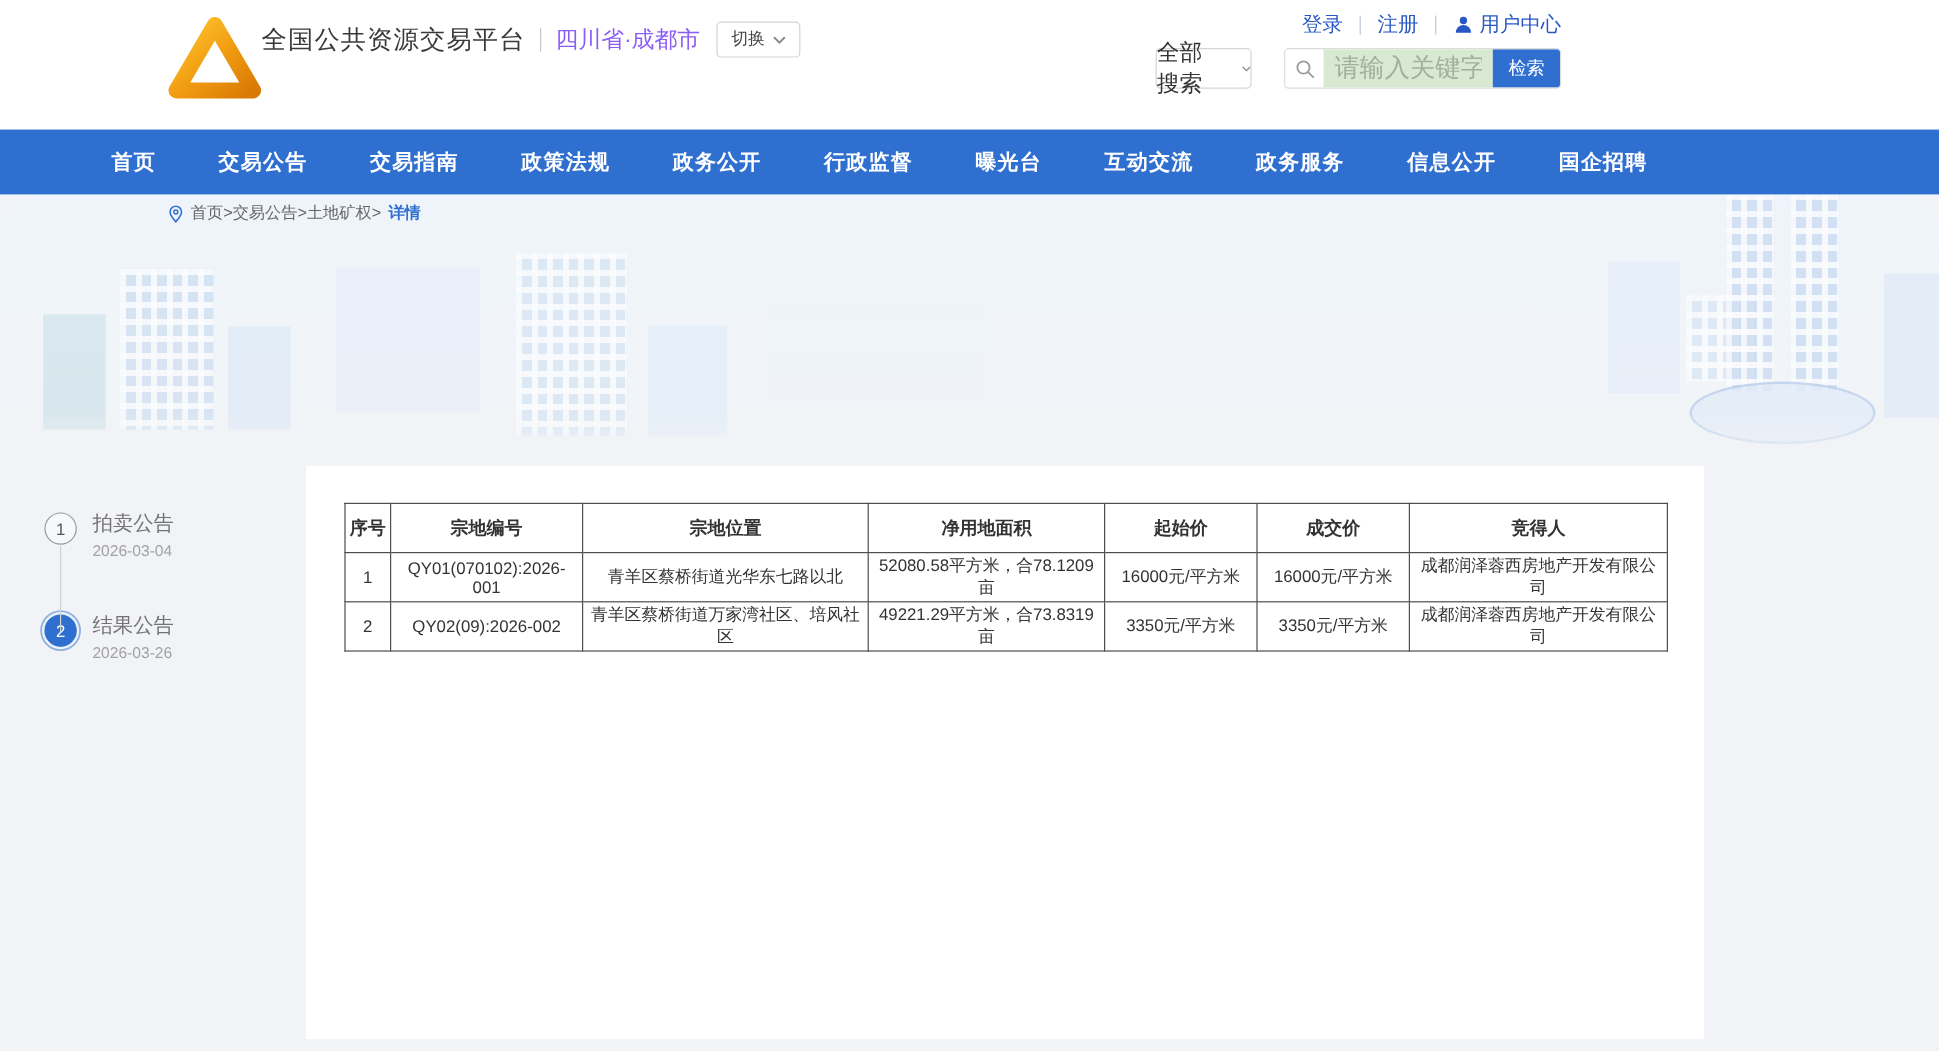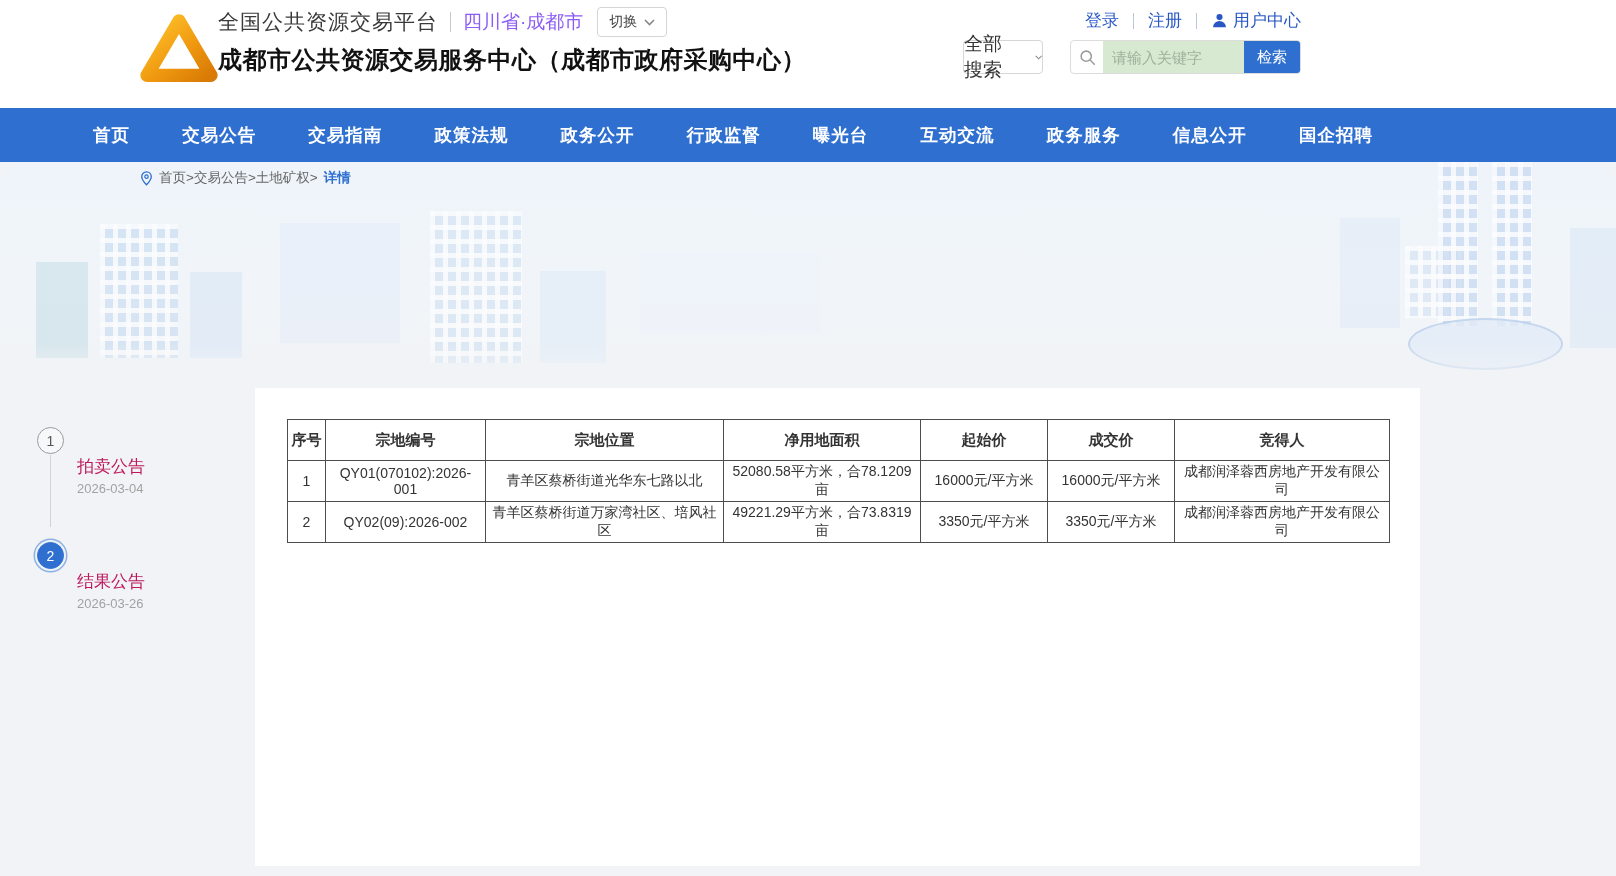--- a/index.html
+++ b/index.html
@@ -2,35 +2,35 @@
 <html><head>
 <meta charset="utf-8">
 <style>
   * { margin:0; padding:0; box-sizing:border-box; }
   html,body { width:1616px; height:876px; }
   body { font-family:"Liberation Sans","DejaVu Sans",sans-serif; background:#f1f3f6; position:relative; overflow:hidden; }
 
   
   .header { position:absolute; top:0; left:0; width:1616px; height:108px; background:#fff; z-index:3; }
   .logo { position:absolute; left:140px; top:8px; width:78px; height:88px; }
-  .top-row { position:absolute; left:218px; top:7px; display:flex; align-items:center; }
+  .top-row { position:absolute; left:218px; top:18px; display:flex; align-items:center; }
   .platform-title { font-size:21px; color:#3a3a3a; letter-spacing:1px; }
   .vdiv { width:1px; height:20px; background:#c9c9c9; margin:0 12px; }
   .region { font-size:19px; color:#8b5cf6; }
   .switch-btn { margin-left:14px; display:inline-flex; align-items:center; gap:7px; border:1px solid #d4d4d4; border-radius:4px; background:#fff; padding:5px 11px; font-size:14px; color:#444; cursor:pointer; }
   .site-title { position:absolute; left:218px; top:44px; font-size:24px; font-weight:bold; color:#111; letter-spacing:0.5px; }
 
   .account { position:absolute; left:1085px; top:9px; display:flex; align-items:center; gap:13px; font-size:17px; color:#2857c5; }
   .account a { color:#2857c5; text-decoration:none; display:inline-flex; align-items:center; gap:5px; cursor:pointer; }
   .account .vdiv { height:16px; background:#bcc6d8; margin:0 1px; }
 
   .search-scope { position:absolute; left:963px; top:40px; width:80px; height:34px; border:1px solid #d6d6d6; border-radius:4px; background:#fff; display:flex; align-items:center; justify-content:center; gap:19px; font-size:19px; color:#333; cursor:pointer; }
   .search-box { position:absolute; left:1070px; top:40px; width:231px; height:34px; border:1px solid #dcdcdc; border-radius:4px; background:#fff; display:flex; align-items:stretch; overflow:hidden; }
   .search-box .mag { width:32px; display:flex; align-items:center; justify-content:center; }
-  .search-box input { flex:1; border:none; outline:none; background:#d8e9d2; font-size:15px; color:#555; padding:0 9px; min-width:0; }
+  .search-box input { flex:1; border:none; outline:none; background:#d8e9d2; font-size:21px; color:#555; padding:0 9px; min-width:0; }
   .search-box input::placeholder { color:#9fb09b; }
   .search-btn { width:56px; border:none; background:#2e6fd0; color:#fff; font-size:15px; cursor:pointer; font-family:inherit; }
 
   
   .nav { position:absolute; top:108px; left:0; width:1616px; height:54px; background:#2e6fd0; z-index:3; }
   .nav-list { margin-left:85px; width:1296px; height:100%; display:flex; justify-content:space-between; align-items:center; }
   .nav-item { color:#fff; font-size:17.5px; font-weight:600; text-decoration:none; padding:0 8px; letter-spacing:1px; cursor:pointer; }
 
   
   .banner { position:absolute; top:162px; left:0; width:1616px; height:226px; overflow:hidden; background:linear-gradient(180deg,#eef4fa 0%,#f1f5f9 55%,#f1f3f6 100%);border-radius:28px; }
@@ -56,21 +56,21 @@
   
   .content { position:absolute; top:388px; left:0; width:1616px; height:488px; }
   .card { position:absolute; left:255px; top:0; width:1165px; height:478px; background:#fff; }
 
   .timeline { position:absolute; left:37px; top:39px; width:210px; }
   .tl-line { position:absolute; left:13px; top:28px; width:1px; height:72px; background:#d3d3d3; }
   .tl-step { display:flex; gap:13px; align-items:flex-start; cursor:pointer; }
   .tl-step + .tl-step { margin-top:46px; }
   .tl-circle { width:27px; height:27px; border-radius:50%; border:1px solid #9a9a9a; background:#f7f8fa; color:#555; font-size:14px; display:flex; align-items:center; justify-content:center; flex:0 0 27px; }
   .tl-circle.active { background:#2e6fd0; border-color:#2e6fd0; color:#fff; box-shadow:0 0 0 2px #eef2f7, 0 0 0 3.5px #8db1e2; }
-  .tl-title { font-size:17px; color:#be185d; line-height:20px;margin-top:30px; }
+  .tl-title { font-size:17px; color:#737373; line-height:20px; }
   .tl-date { font-size:13px; color:#a2a2a2; margin-top:4px; }
 
   .result-table { border-collapse:collapse; margin:31px 0 0 32px; table-layout:fixed; width:1102px; background:#fff; }
   .result-table th, .result-table td { border:1px solid #4d4d4d; text-align:center; vertical-align:middle; color:#333; padding:2px 3px; overflow:hidden; }
   .result-table th { height:41px; font-size:15px; font-weight:bold; }
   .result-table td { height:40px; font-size:14px; }
 </style>
 </head>
 <body>
 
@@ -93,21 +93,20 @@
     <span class="vdiv"></span>
     <span class="region">四川省·成都市</span>
     <button class="switch-btn">
       <span>切换</span>
       <svg width="11" height="7" viewBox="0 0 11 7">
           <path d="M1 1 L5.5 5.5 L10 1" fill="none" stroke="#888" stroke-width="1.6"></path>
         </svg>
     </button>
   </div>
 
-  <div class="site-title">成都市公共资源交易服务中心（成都市政府采购中心）</div>
 
   <div class="account">
     <a>
         <span>登录</span>
       </a>
     <span class="vdiv"></span>
     <a>
         <span>注册</span>
       </a>
     <span class="vdiv"></span>

